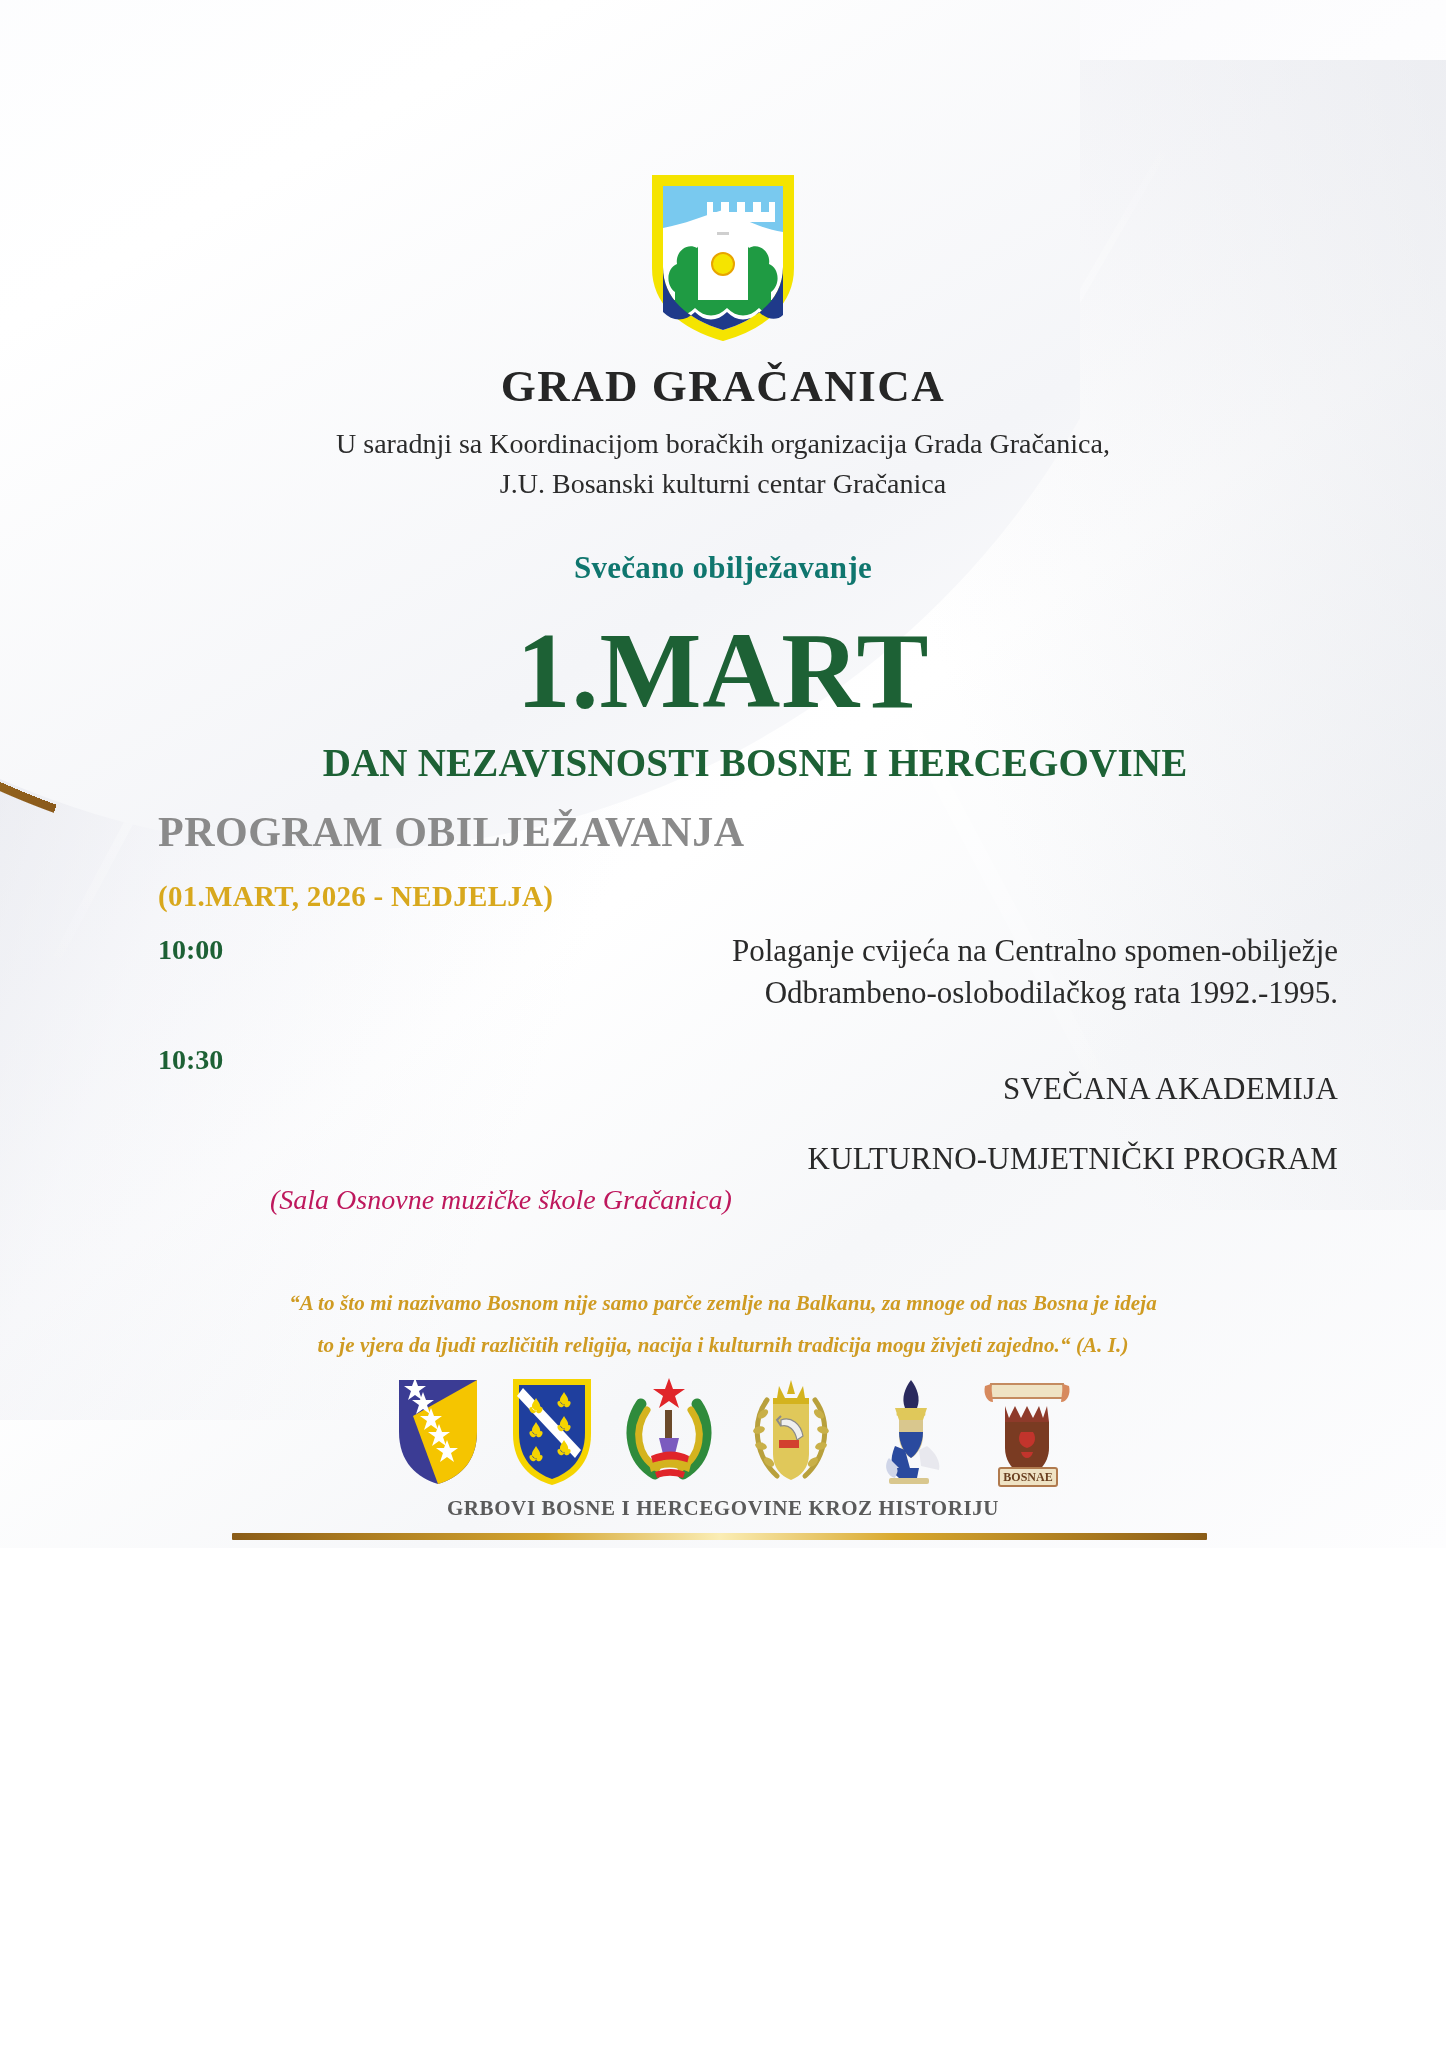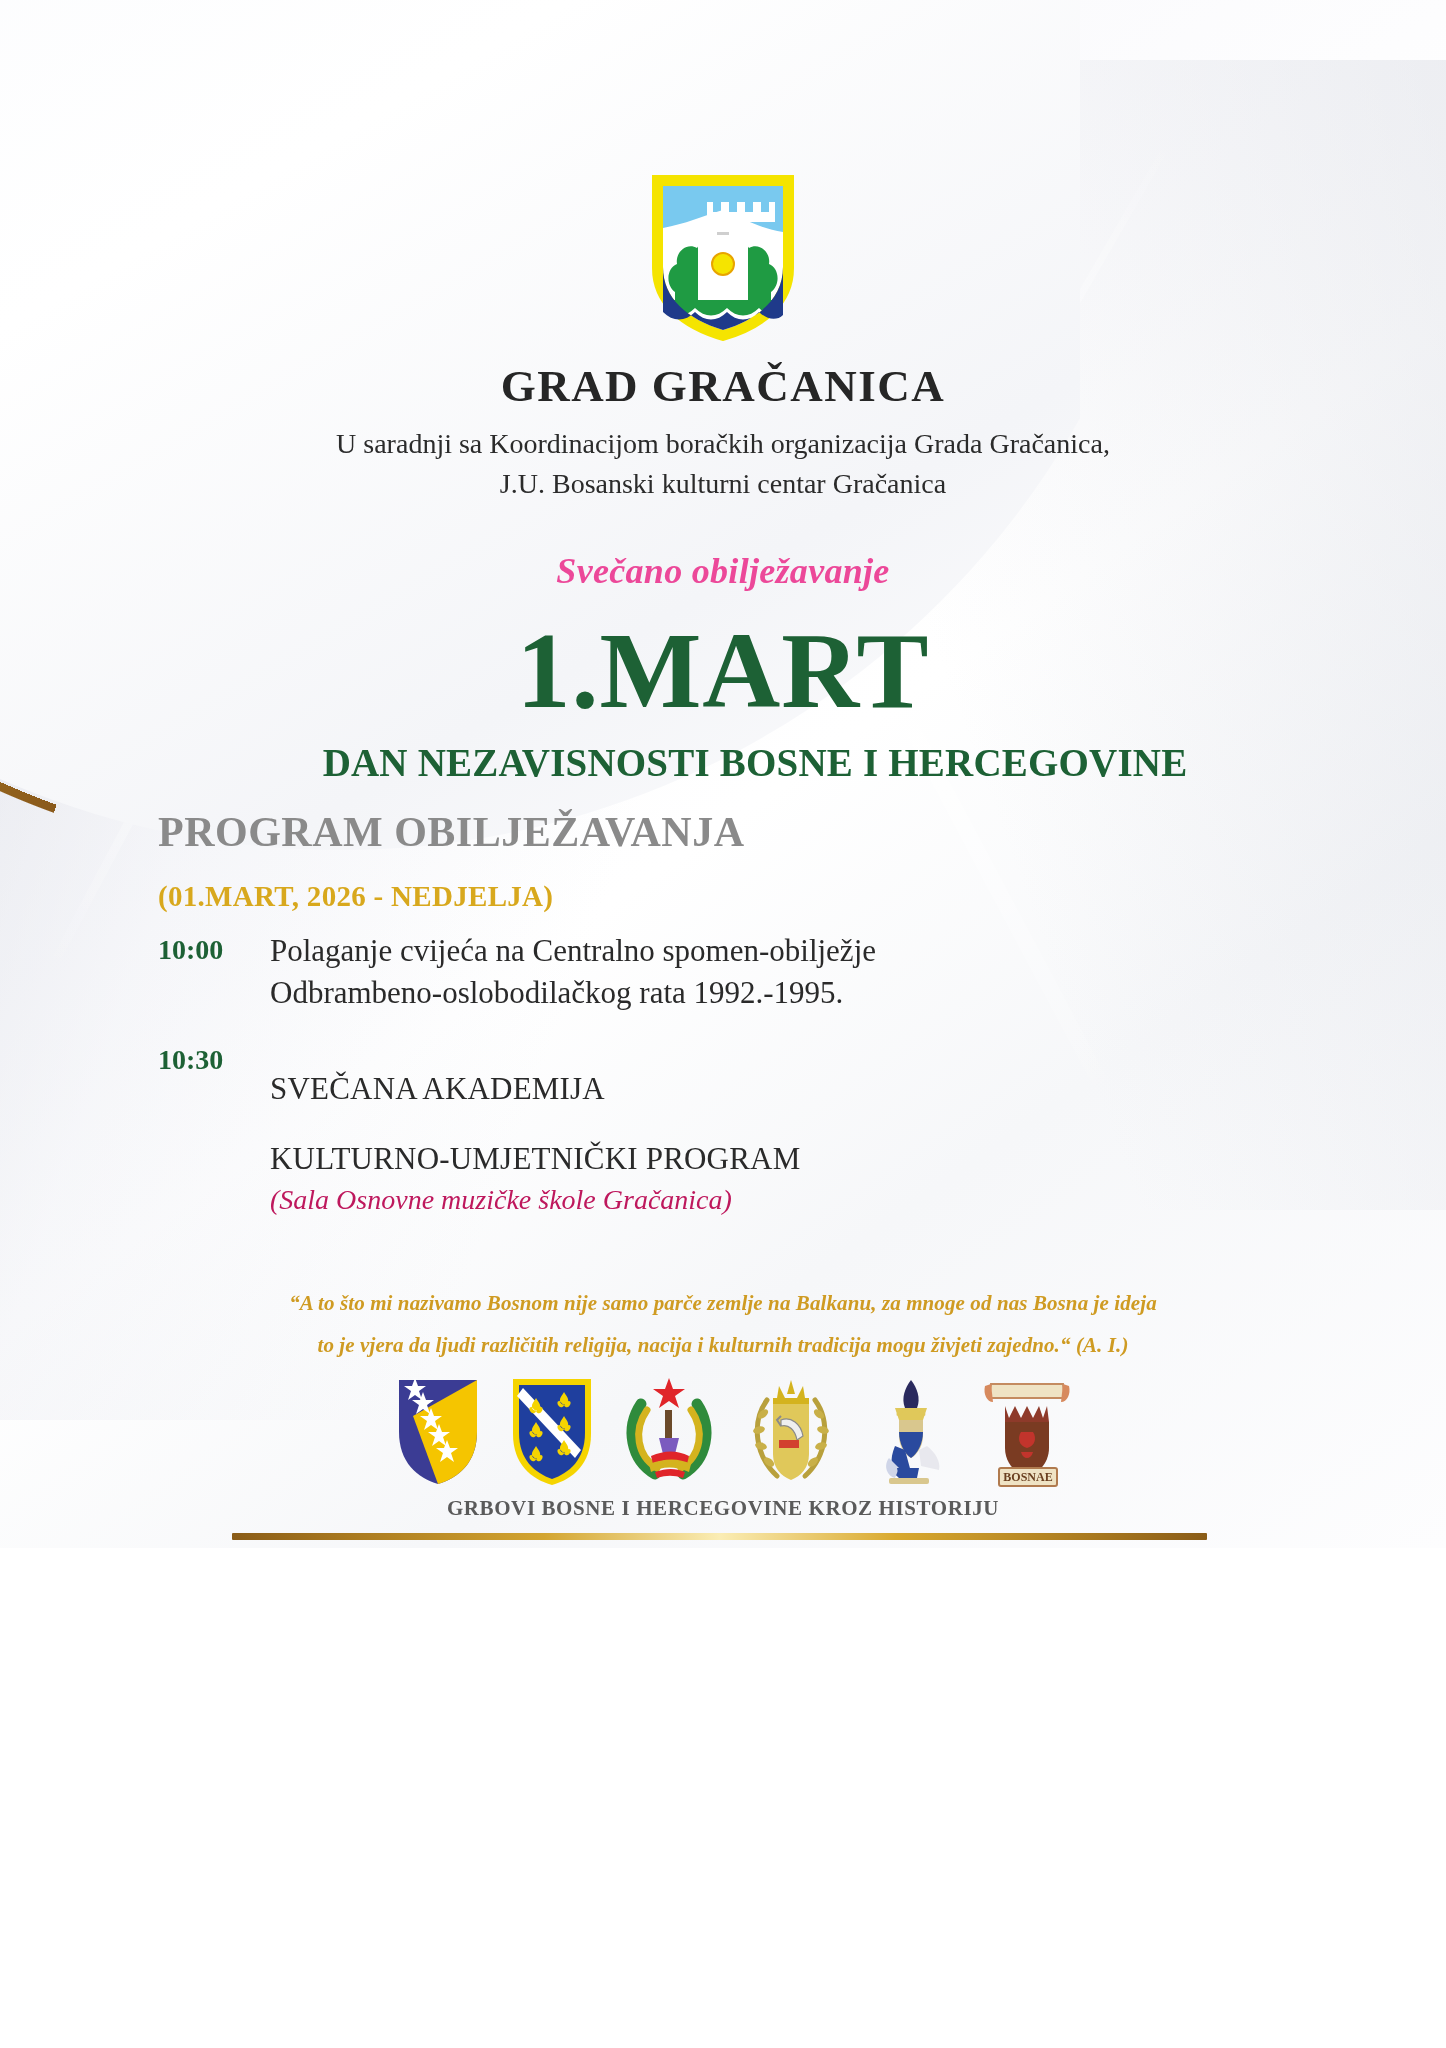--- a/index.html
+++ b/index.html
@@ -147,24 +147,23 @@
   .coop {
     top: 424px;
     font-size: 28px;
     line-height: 40px;
     color: #2b2b2b;
   }
   .coop div { white-space: nowrap; }
 
   .ceremony {
     top: 550px;
-    font-size: 36px;
-    font-style: italic;
-    font-weight: bold;
-    color: #ec4899;
+    font-size: 31px;
+    font-weight: bold;
+    color: #0f766e;
     letter-spacing: .3px;
   }
   .headline {
     top: 612px;
     font-size: 108px;
     font-weight: bold;
     color: #1d6135;
     letter-spacing: 1px;
     line-height: 118px;
   }
@@ -211,20 +210,21 @@
     color: #1d6135;
     padding-top: 4px;
     text-align: left;
   }
   .sched-body { flex: 1 1 auto; }
   .sched-line {
     font-size: 31px;
     line-height: 42px;
     color: #2a2a2a;
     white-space: nowrap;
+    text-align: right;
   }
   .sched-line.caps { letter-spacing: .2px; margin-top: 28px; }
   .sched-note {
     font-size: 28px;
     font-style: italic;
     color: #be185d;
     margin-top: 4px;
   }
 
   

